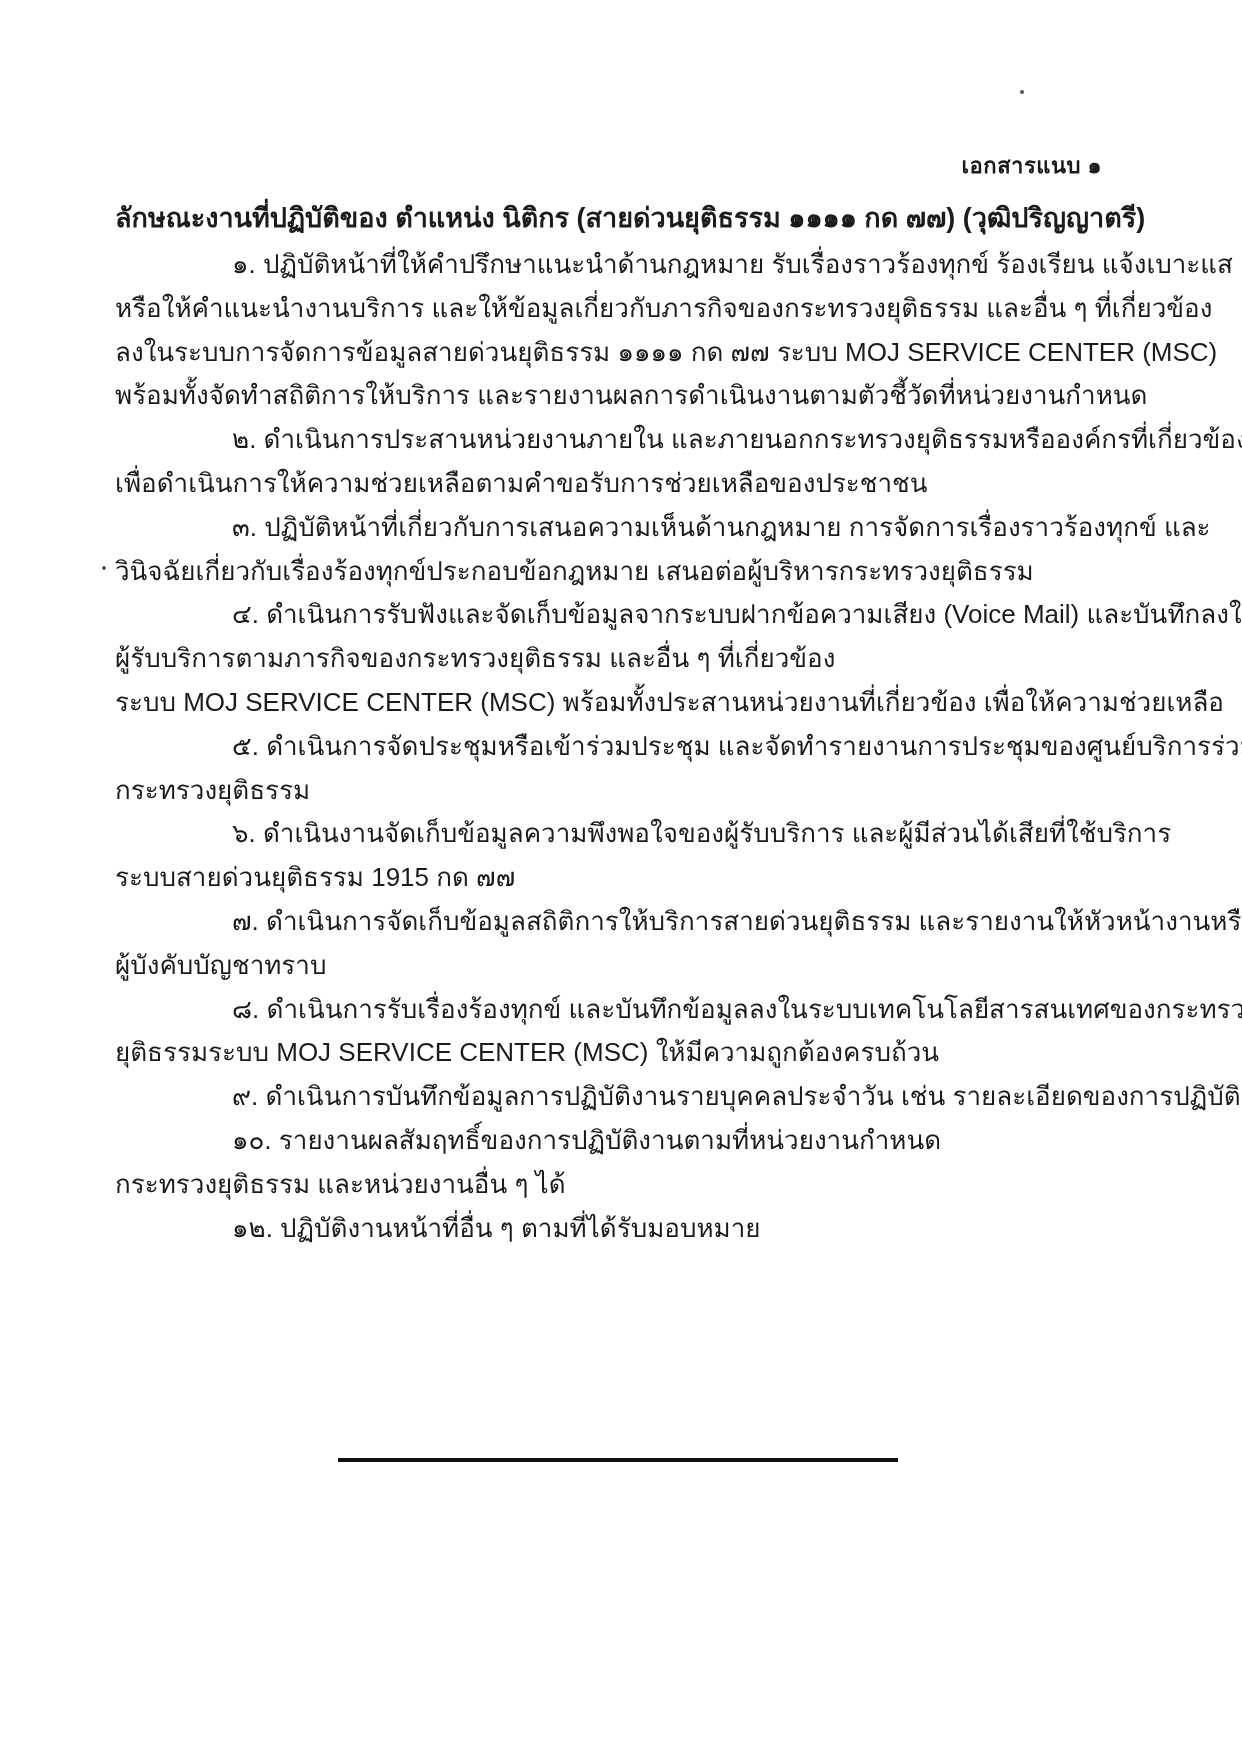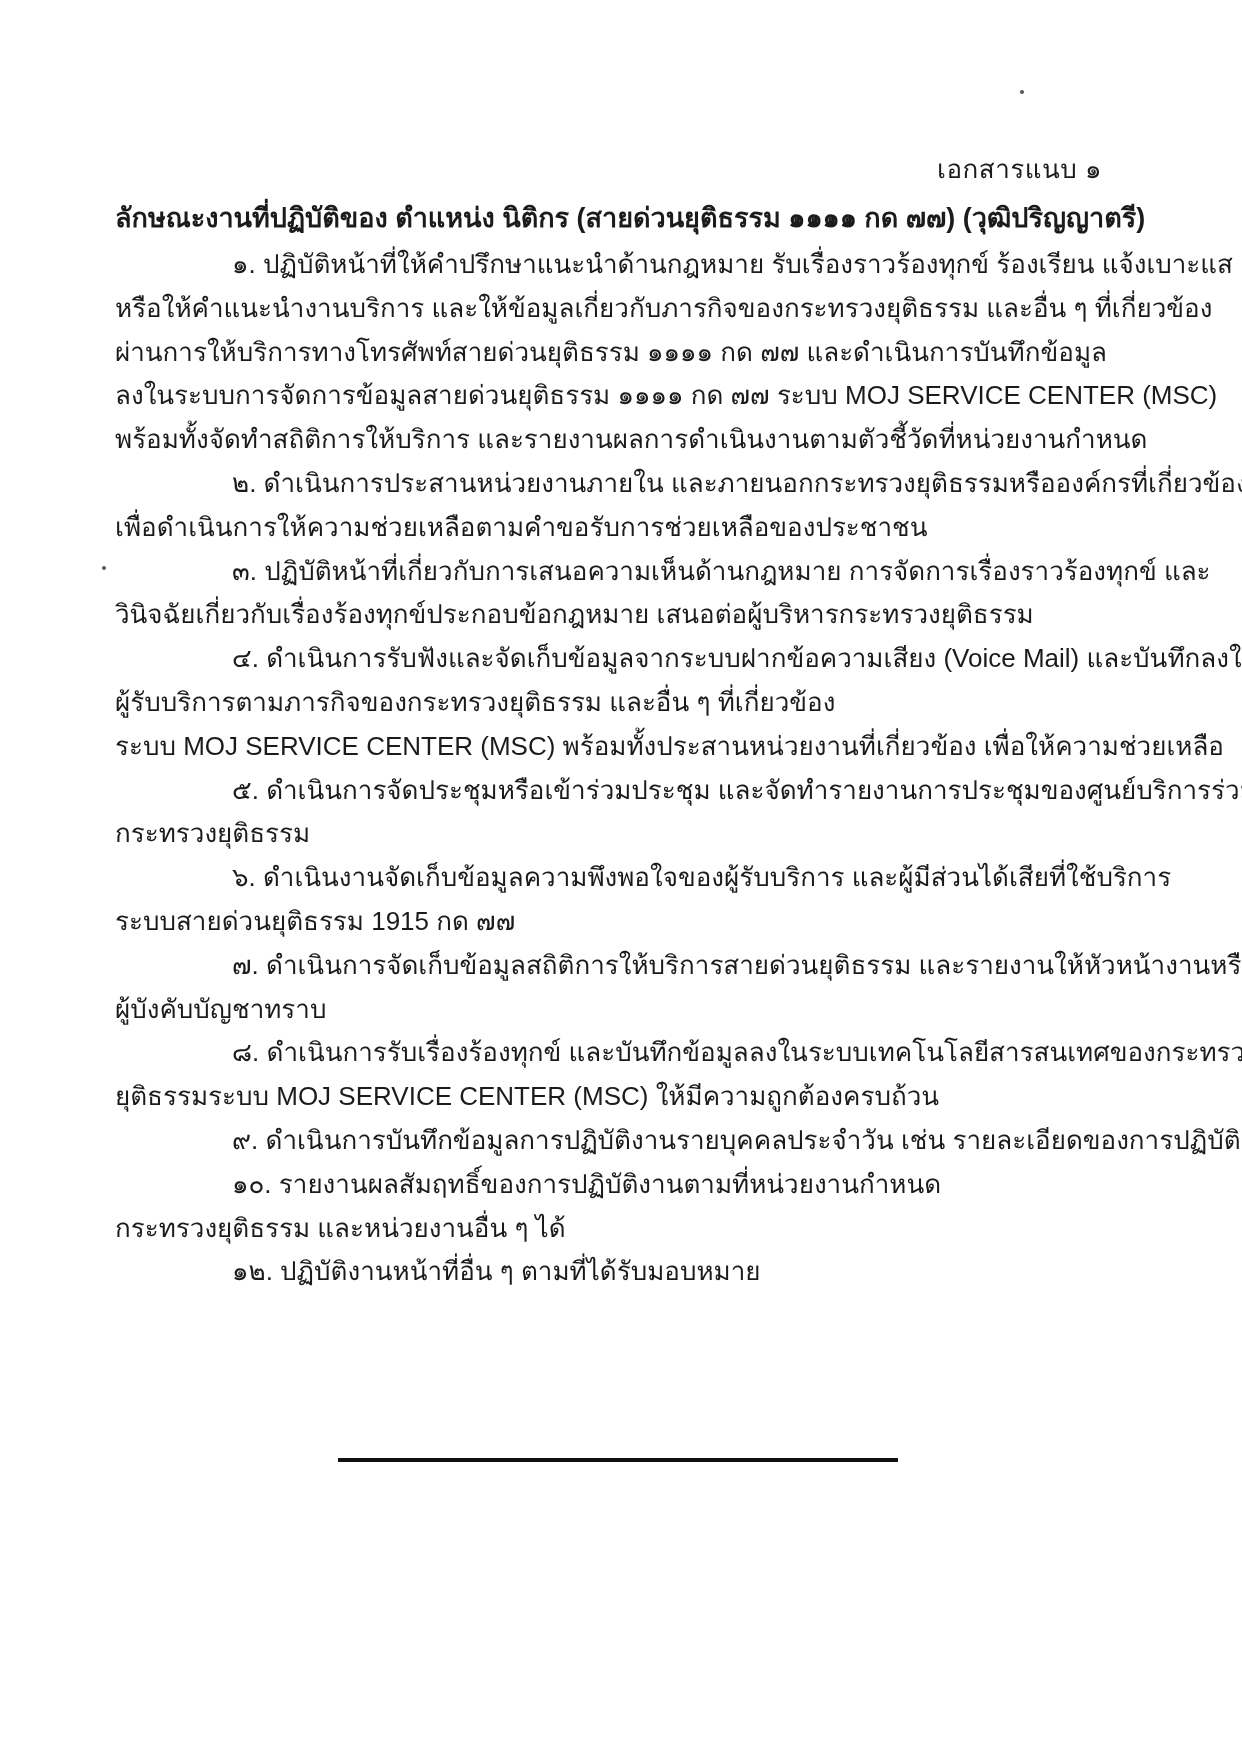--- a/index.html
+++ b/index.html
@@ -10,21 +10,21 @@
     color: #1b1b1b;
     position: relative;
     overflow: hidden;
   }
   .page {
     position: absolute; inset: 0;
   }
   .attach-label {
     position: absolute;
     top: 148px; right: 140px;
-    font-size: 26px; font-weight: 400;
+    font-size: 22px; font-weight: 700;
     letter-spacing: 0.5px;
     white-space: nowrap;
   }
   .doc-title {
     position: absolute;
     top: 196px; left: 115px;
     margin: 0;
     font-size: 27px; font-weight: 700;
     white-space: nowrap;
   }
@@ -62,21 +62,20 @@
 
 <div class="page">
   <div class="attach-label">เอกสารแนบ ๑</div>
 
   <h1 class="doc-title">ลักษณะงานที่ปฏิบัติของ ตำแหน่ง นิติกร (สายด่วนยุติธรรม ๑๑๑๑ กด ๗๗) (วุฒิปริญญาตรี)</h1>
 
   <div class="doc-body">
       <p class="para">
         <span class="line first">๑. ปฏิบัติหน้าที่ให้คำปรึกษาแนะนำด้านกฎหมาย รับเรื่องราวร้องทุกข์ ร้องเรียน แจ้งเบาะแส</span>
         <span class="line">หรือให้คำแนะนำงานบริการ และให้ข้อมูลเกี่ยวกับภารกิจของกระทรวงยุติธรรม และอื่น ๆ ที่เกี่ยวข้อง</span>
-        <span class="line">ผ่านการให้บริการทางโทรศัพท์สายด่วนยุติธรรม ๑๑๑๑ กด ๗๗ และดำเนินการบันทึกข้อมูล</span>
         <span class="line">ลงในระบบการจัดการข้อมูลสายด่วนยุติธรรม ๑๑๑๑ กด ๗๗ ระบบ MOJ SERVICE CENTER (MSC)</span>
         <span class="line">พร้อมทั้งจัดทำสถิติการให้บริการ และรายงานผลการดำเนินงานตามตัวชี้วัดที่หน่วยงานกำหนด</span>
       </p>
       <p class="para">
         <span class="line first">๒. ดำเนินการประสานหน่วยงานภายใน และภายนอกกระทรวงยุติธรรมหรือองค์กรที่เกี่ยวข้อง</span>
         <span class="line">เพื่อดำเนินการให้ความช่วยเหลือตามคำขอรับการช่วยเหลือของประชาชน</span>
       </p>
       <p class="para">
         <span class="line first">๓. ปฏิบัติหน้าที่เกี่ยวกับการเสนอความเห็นด้านกฎหมาย การจัดการเรื่องราวร้องทุกข์ และ</span>
         <span class="line">วินิจฉัยเกี่ยวกับเรื่องร้องทุกข์ประกอบข้อกฎหมาย เสนอต่อผู้บริหารกระทรวงยุติธรรม</span>

